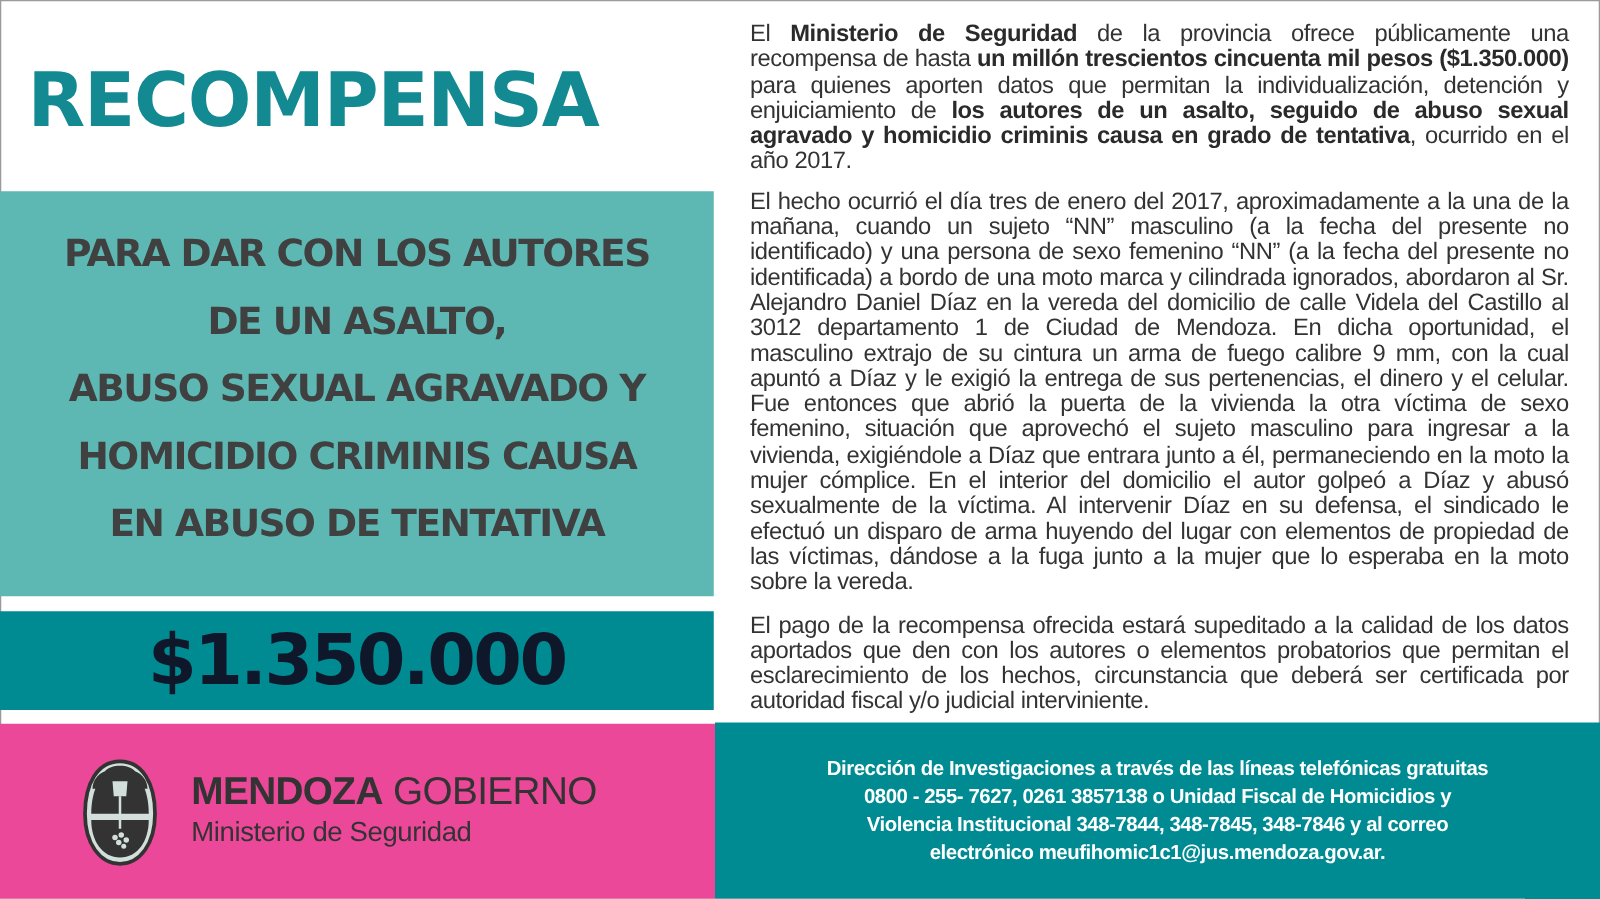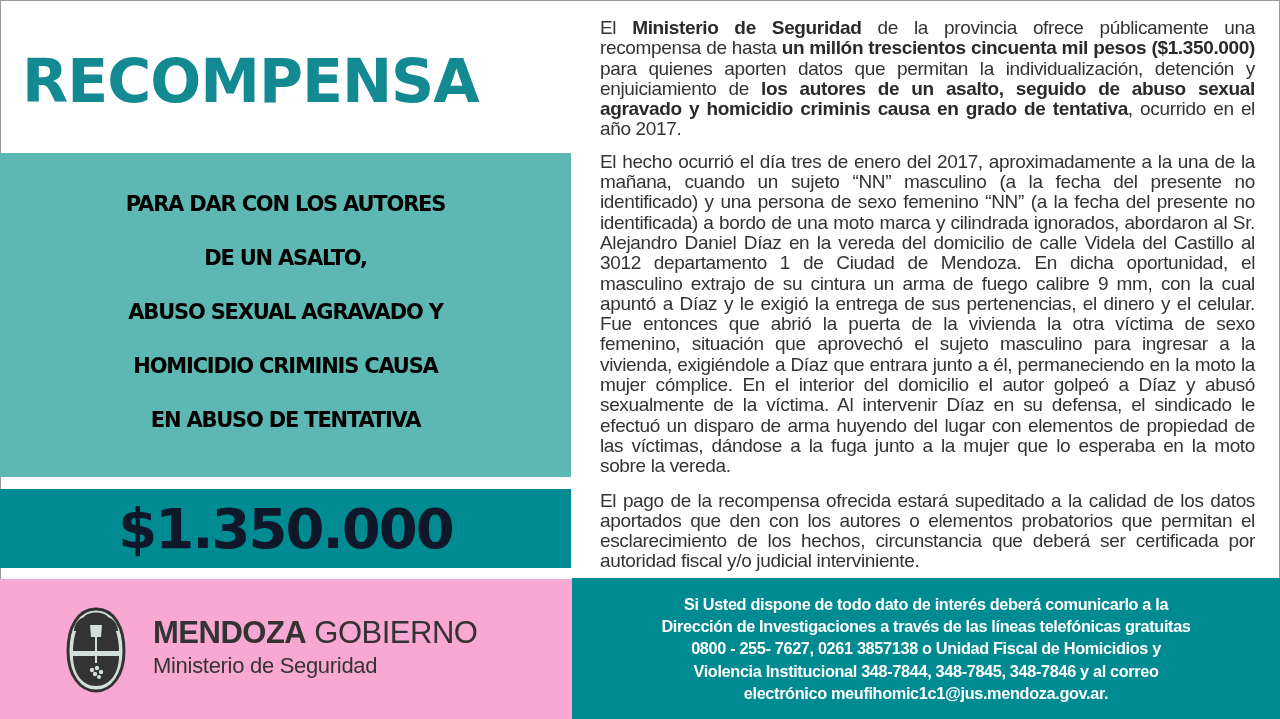--- a/index.html
+++ b/index.html
@@ -1,23 +1,23 @@
 <!DOCTYPE html>
 <html><head>
 <meta charset="utf-8">
 <style>
   html,body{margin:0;padding:0;}
   body{width:1280px;height:719px;overflow:hidden;background:#ffffff;position:relative;font-family:"Liberation Sans","DejaVu Sans",sans-serif;}
   .frame{position:absolute;left:0;top:0;width:1278px;height:717px;border:1px solid #9a9a9a;}
   .title{position:absolute;left:22px;top:38px;width:540px;height:86px;font-family:"DejaVu Sans",sans-serif;font-weight:bold;font-size:60px;line-height:86px;color:#138a91;letter-spacing:-1px;white-space:nowrap;}
   .subject{position:absolute;left:0;top:153px;width:571px;height:324px;background:#5db8b4;display:flex;align-items:center;justify-content:center;}
-  .subject-text{color:#000000;font-family:"DejaVu Sans",sans-serif;font-weight:bold;font-size:21px;line-height:54px;text-align:center;letter-spacing:-1.2px;margin-top:-6px;}
+  .subject-text{color:#404040;font-family:"DejaVu Sans",sans-serif;font-weight:bold;font-size:30px;line-height:54px;text-align:center;letter-spacing:-1.2px;margin-top:-6px;}
   .price{position:absolute;left:0;top:489px;width:571px;height:79px;background:#008b93;display:flex;align-items:center;justify-content:center;}
   .price-text{color:#0f172a;font-family:"DejaVu Sans",sans-serif;font-size:56px;font-weight:bold;letter-spacing:-2px;}
-  .brand{position:absolute;left:0;top:579px;width:572px;height:140px;background:#f9a8d4;}
+  .brand{position:absolute;left:0;top:579px;width:572px;height:140px;background:#ec4899;}
   .shield{position:absolute;left:66px;top:28px;width:60px;height:86px;}
   .brand-name{position:absolute;left:153px;top:36px;font-size:31px;color:#333333;white-space:nowrap;letter-spacing:-0.5px;}
   .brand-name b{font-weight:bold;}
   .brand-name span.light{font-weight:normal;}
   .brand-sub{position:absolute;left:153px;top:74px;font-size:22px;color:#333333;white-space:nowrap;letter-spacing:-0.3px;}
   .body{position:absolute;left:600px;top:18px;width:655px;color:#333333;font-size:19px;line-height:20.3px;text-align:justify;letter-spacing:-0.35px;}
   .body p{margin:0 0 12px 0;}
   .body p.p2{margin-bottom:14px;}
   .body b{font-weight:bold;color:#2a2a2a;}
   .contact{position:absolute;left:572px;top:578px;width:708px;height:141px;background:#008b93;display:flex;align-items:center;justify-content:center;}
@@ -63,19 +63,18 @@
 </div>
 
 <div class="body">
   <p><span>El </span><b>Ministerio de Seguridad</b><span> de la provincia ofrece públicamente una recompensa de hasta </span><b>un millón trescientos cincuenta mil pesos ($1.350.000)</b><span> para quienes aporten datos que permitan la individualización, detención y enjuiciamiento de </span><b>los autores de un asalto, seguido de abuso sexual agravado y homicidio criminis causa en grado de tentativa</b><span>, ocurrido en el año 2017.</span></p>
   <p class="p2">El hecho ocurrió el día tres de enero del 2017, aproximadamente a la una de la mañana, cuando un sujeto “NN” masculino (a la fecha del presente no identificado) y una persona de sexo femenino “NN” (a la fecha del presente no identificada) a bordo de una moto marca y cilindrada ignorados, abordaron al Sr. Alejandro Daniel Díaz en la vereda del domicilio de calle Videla del Castillo al 3012 departamento 1 de Ciudad de Mendoza. En dicha oportunidad, el masculino extrajo de su cintura un arma de fuego calibre 9 mm, con la cual apuntó a Díaz y le exigió la entrega de sus pertenencias, el dinero y el celular. Fue entonces que abrió la puerta de la vivienda la otra víctima de sexo femenino, situación que aprovechó el sujeto masculino para ingresar a la vivienda, exigiéndole a Díaz que entrara junto a él, permaneciendo en la moto la mujer cómplice. En el interior del domicilio el autor golpeó a Díaz y abusó sexualmente de la víctima. Al intervenir Díaz en su defensa, el sindicado le efectuó un disparo de arma huyendo del lugar con elementos de propiedad de las víctimas, dándose a la fuga junto a la mujer que lo esperaba en la moto sobre la vereda.</p>
   <p>El pago de la recompensa ofrecida estará supeditado a la calidad de los datos aportados que den con los autores o elementos probatorios que permitan el esclarecimiento de los hechos, circunstancia que deberá ser certificada por autoridad fiscal y/o judicial interviniente.</p>
 </div>
 
 <div class="contact">
   <div class="contact-text">
-    <div>Si Usted dispone de todo dato de interés deberá comunicarlo a la</div>
     <div>Dirección de Investigaciones a través de las líneas telefónicas gratuitas</div>
     <div>0800 - 255- 7627, 0261 3857138 o Unidad Fiscal de Homicidios y</div>
     <div>Violencia Institucional 348-7844, 348-7845, 348-7846 y al correo</div>
     <div>electrónico meufihomic1c1@jus.mendoza.gov.ar.</div>
   </div>
 </div>
 
 </body></html>

